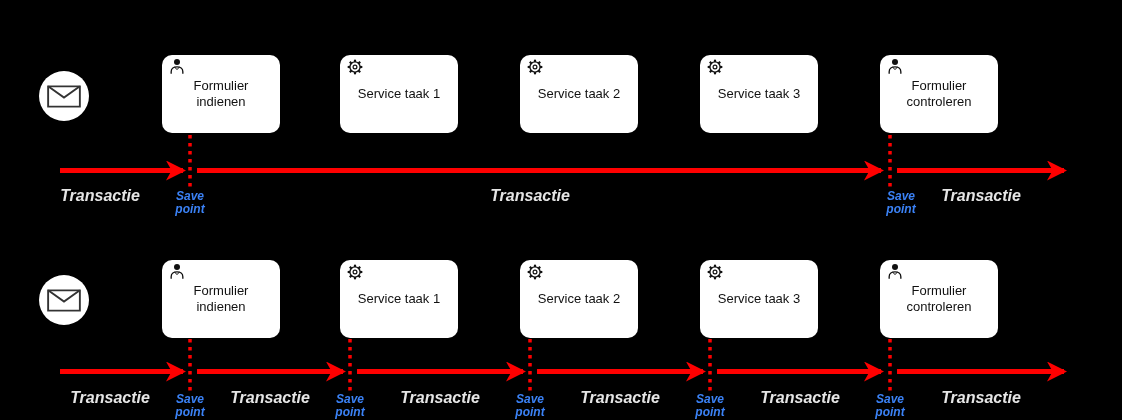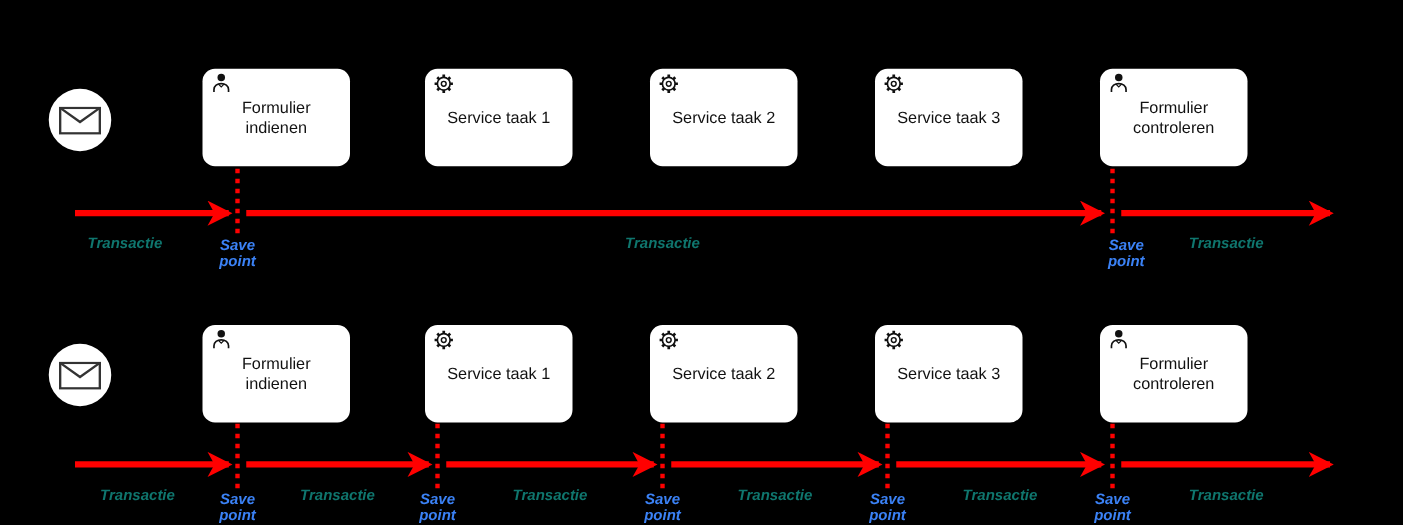--- a/index.html
+++ b/index.html
@@ -13,22 +13,22 @@
     border-radius:10px;display:flex;align-items:center;justify-content:center;
     text-align:center;font-size:13px;color:#111;line-height:16px;
     padding:0 10px;box-sizing:border-box;z-index:2;
   }
   .task .corner-icon{position:absolute;top:2px;left:5px;width:20px;height:20px;}
   .start-event{
     position:absolute;width:50px;height:50px;background:#ffffff;border-radius:50%;
     display:flex;align-items:center;justify-content:center;z-index:2;
   }
   .transactie{
-    position:absolute;transform:translateX(-50%);color:#0f766e;
-    font-weight:bold;font-style:italic;font-size:12px;white-space:nowrap;z-index:3;
+    position:absolute;transform:translateX(-50%);color:#e5e5e5;
+    font-weight:bold;font-style:italic;font-size:16px;white-space:nowrap;z-index:3;
   }
   .savepoint{
     position:absolute;transform:translateX(-50%);color:#3b82f6;
     font-weight:bold;font-style:italic;font-size:12px;line-height:13px;
     text-align:center;z-index:3;
   }
   .arrowline{stroke:#ff0000;stroke-width:5;}
   .dotline{stroke:#ff0000;stroke-width:3.5;stroke-dasharray:3.5 4.5;}
 </style>
 </head>

